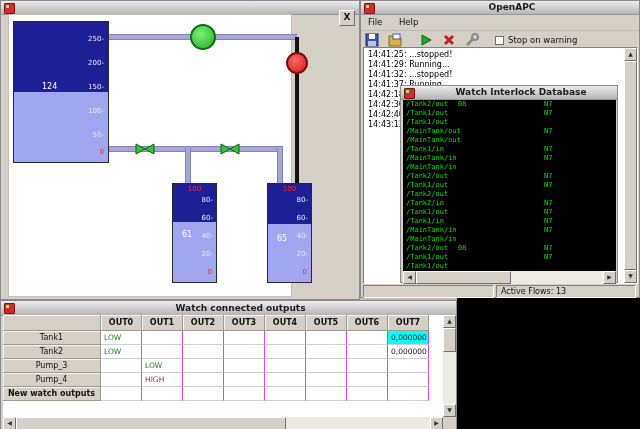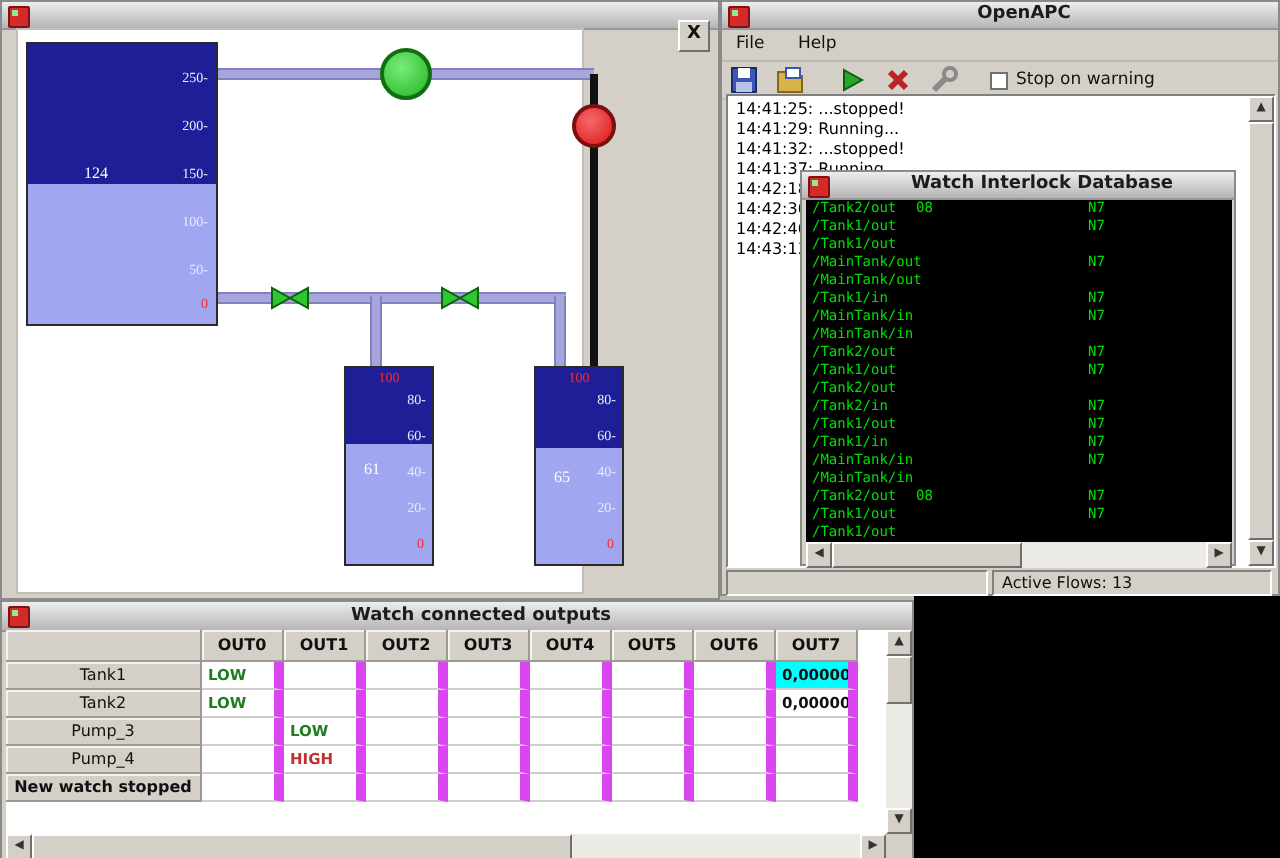--- a/index.html
+++ b/index.html
@@ -28,21 +28,21 @@
   .logarea{position:absolute;left:2px;top:46px;width:275px;height:237px;background:#fff;border:1px solid;border-color:#808080 #ffffff #ffffff #808080;box-sizing:border-box;overflow:hidden;}
   .log-lines{position:absolute;left:4px;top:2px;right:16px;}
   .log-line{font-size:8px;line-height:10px;color:#000;white-space:nowrap;}
   .statusbar{position:absolute;left:0;top:284px;width:100%;height:13px;}
   .status-panel{position:absolute;top:0;height:13px;border:1px solid;border-color:#808080 #ffffff #ffffff #808080;box-sizing:border-box;font-size:8px;line-height:11px;padding-left:4px;color:#111;}
   .sp1{left:2px;width:131px;}
   .sp2{left:135px;right:3px;}
 
   
   #hmi-window{left:0;top:0;width:360px;height:300px;z-index:2;}
-  .canvas{position:absolute;left:7px;top:13px;width:284px;height:283px;background:#fff;border:1px solid #c2beb6;box-sizing:border-box;font-family:Liberation Serif, serif;}
+  .canvas{position:absolute;left:7px;top:13px;width:284px;height:283px;background:#fff;border:1px solid #c2beb6;box-sizing:border-box;}
   .closebtn{position:absolute;left:338px;top:9px;width:16px;height:16px;background:#d4d0c8;border:1px solid;border-color:#ffffff #6f6f6f #6f6f6f #ffffff;box-sizing:border-box;font-size:9px;font-weight:bold;text-align:center;line-height:13px;color:#111;z-index:3;}
   .tank{position:absolute;border:1px solid #2a2a2a;box-sizing:border-box;}
   .tank-dark{position:absolute;left:0;top:0;width:100%;background:#1e1e96;}
   .tank-light{position:absolute;left:0;bottom:0;width:100%;background:#a0a6ef;}
   .scale{position:absolute;right:4px;font-size:7px;line-height:7px;color:#e9e9ff;}
   .scale.red{color:#ff2a2a;}
   .toplabel{position:absolute;left:0;right:0;top:1px;text-align:center;font-size:7px;color:#ff2a2a;}
   .tank-value{position:absolute;font-size:8px;color:#ffffff;}
   .pipe{position:absolute;background:#a6a6dd;border-top:1px solid #8181bb;border-bottom:1px solid #8181bb;box-sizing:border-box;}
   .vpipe{position:absolute;background:#a6a6dd;border-left:1px solid #8181bb;border-right:1px solid #8181bb;box-sizing:border-box;}
@@ -62,21 +62,21 @@
   
   #outputs-window{left:0;top:300px;width:457px;height:130px;z-index:4;}
   #outputs-window .titlebar{height:14px;}
   #outputs-window .titlebar .title{line-height:14px;}
   .grid{position:absolute;left:2px;top:14px;width:440px;height:102px;background:#fff;overflow:hidden;}
   .grow{display:flex;}
   .gcell{flex:none;box-sizing:border-box;overflow:hidden;white-space:nowrap;}
   .ghead{height:16px;line-height:15px;font-weight:bold;font-size:8px;text-align:center;background:#d4d0c8;border-right:1px solid #9e9a92;border-bottom:1px solid #9e9a92;box-shadow:inset 1px 1px 0 #f4f3f0;}
   .glabel{height:14px;line-height:13px;font-size:8px;text-align:center;background:#d4d0c8;border-right:1px solid #9e9a92;border-bottom:1px solid #9e9a92;box-shadow:inset 1px 1px 0 #f4f3f0;}
   .gbold{font-weight:bold;}
-  .gdata{height:14px;line-height:13px;font-size:7.5px;background:#fff;border-right:5px solid #d946ef;border-bottom:1px solid #cfcfcf;padding-left:3px;font-weight:bold;}
+  .gdata{height:14px;line-height:13px;font-size:7.5px;background:#fff;border-right:1px solid #d946ef;border-bottom:1px solid #cfcfcf;padding-left:3px;}
   .gname{width:98px;}
   .gdata,.ghead.gout{width:41px;}
   .low{color:#1e7d1e;}
   .high{color:#c03030;}
   .cyan{background:#00ffff;}
 
   .black-pane{position:absolute;left:457px;top:298px;width:183px;height:131px;background:#000;z-index:2;}
 </style>
 </head>
 <body>
@@ -379,21 +379,21 @@
           <div class="gcell gdata"></div>
           <div class="gcell gdata high">HIGH</div>
           <div class="gcell gdata"></div>
           <div class="gcell gdata"></div>
           <div class="gcell gdata"></div>
           <div class="gcell gdata"></div>
           <div class="gcell gdata"></div>
           <div class="gcell gdata"></div>
         </div>
         <div class="grow">
-          <div class="gcell glabel gname gbold">New watch stopped</div>
+          <div class="gcell glabel gname gbold">New watch outputs</div>
           <div class="gcell gdata"></div>
           <div class="gcell gdata"></div>
           <div class="gcell gdata"></div>
           <div class="gcell gdata"></div>
           <div class="gcell gdata"></div>
           <div class="gcell gdata"></div>
           <div class="gcell gdata"></div>
           <div class="gcell gdata"></div>
         </div>
       </div>

